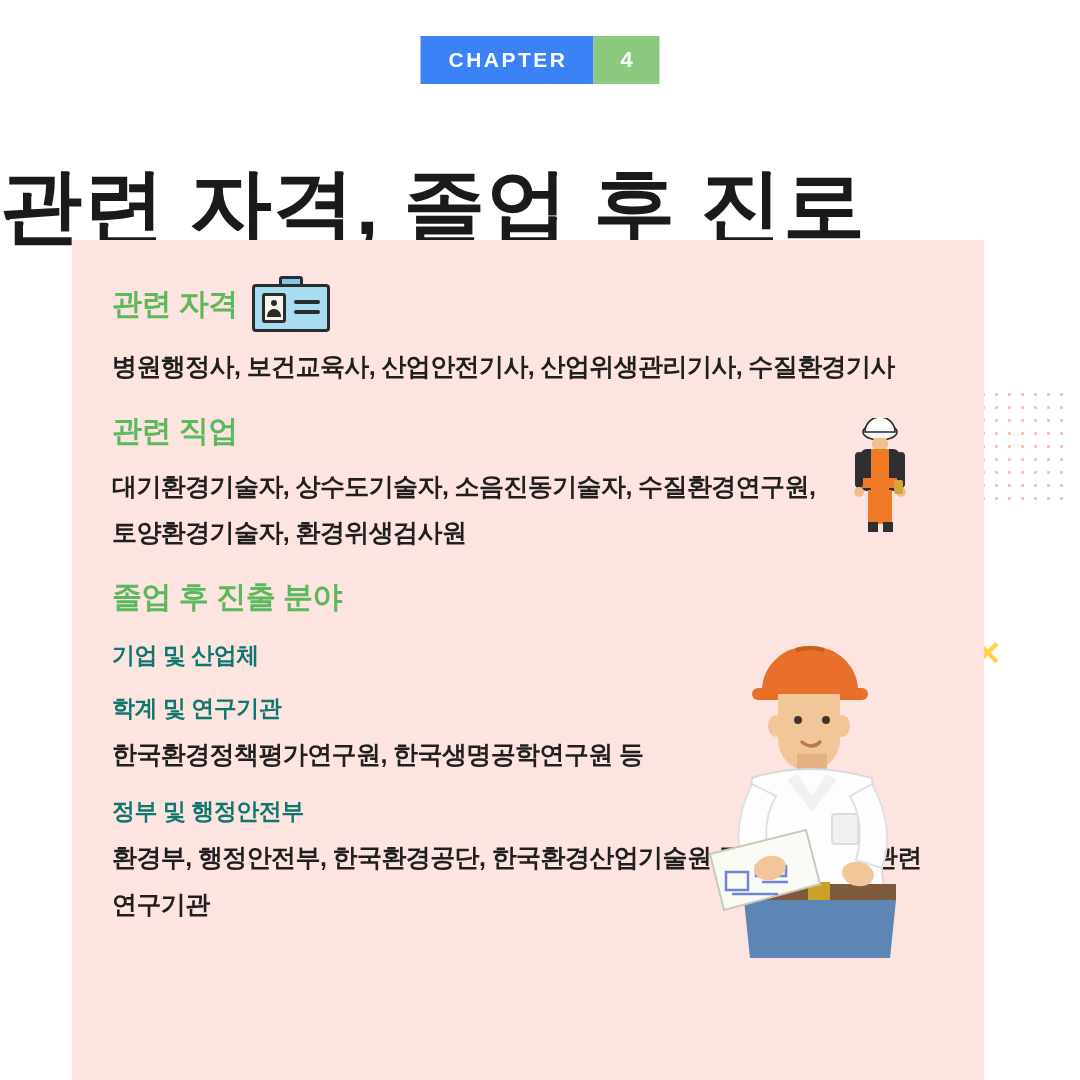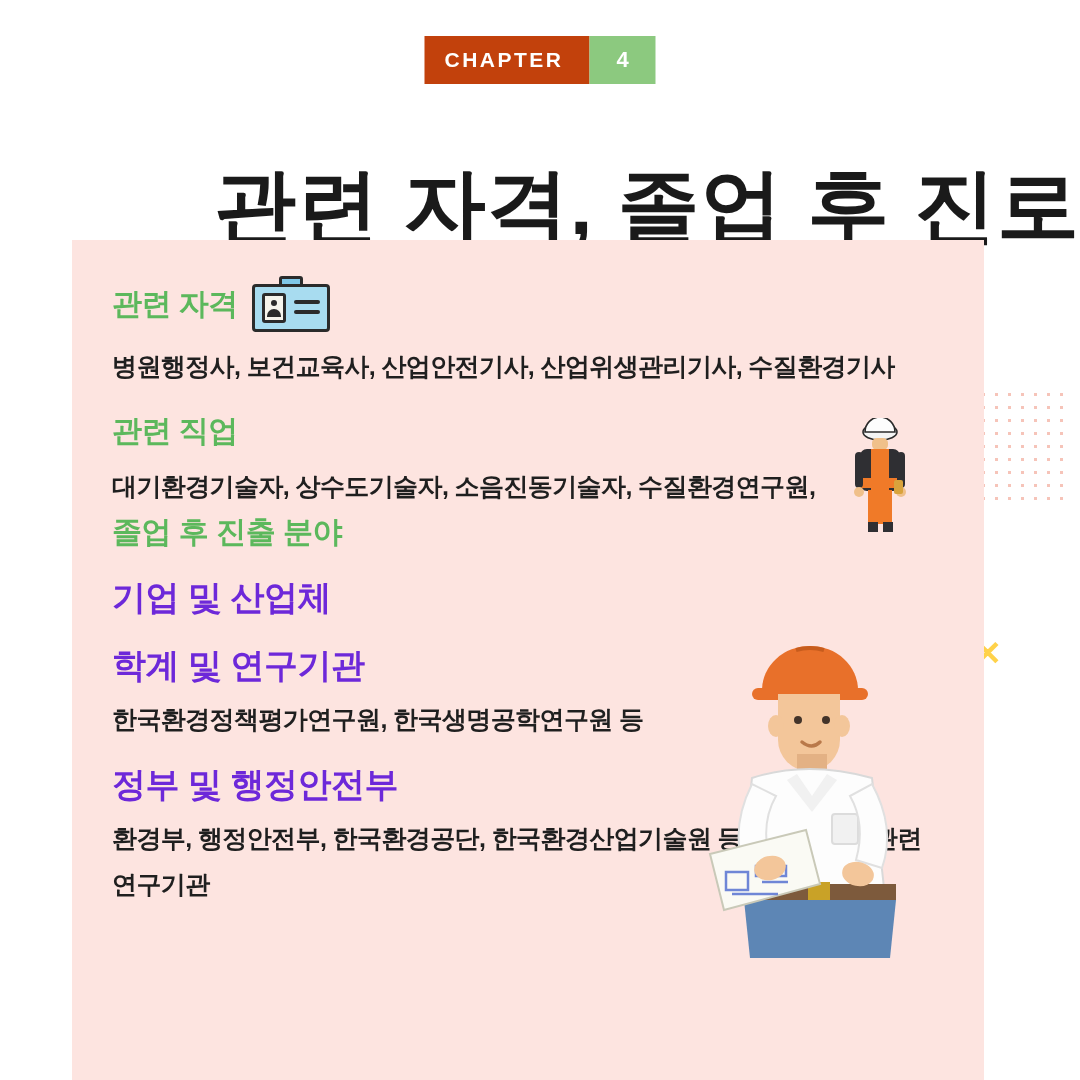--- a/index.html
+++ b/index.html
@@ -18,26 +18,26 @@
   
   .chapter-badge {
     position: absolute;
     top: 36px;
     left: 50%;
     transform: translateX(-50%);
     display: flex;
     align-items: stretch;
   }
   .chapter-word {
-    background: #c2410c;
+    background: #3b82f6;
     color: #ffffff;
     font-size: 21px;
     font-weight: bold;
     letter-spacing: 2.5px;
-    padding: 12px 26px 12px 20px;
+    padding: 12px 26px 12px 28px;
     display: flex;
     align-items: center;
     justify-content: center;
   }
   .chapter-num {
     background: #8cc97f;
     color: #ffffff;
     font-size: 22px;
     font-weight: bold;
     width: 66px;
@@ -45,21 +45,21 @@
     align-items: center;
     justify-content: center;
   }
 
   
   .page-title {
     position: absolute;
     top: 100px;
     left: 0;
     width: 1080px;
-    text-align: right;
+    text-align: left;
     font-size: 82px;
     font-weight: bold;
     color: #1a1a1a;
     letter-spacing: 1px;
     line-height: 1.25;
   }
 
   
   .dots {
     position: absolute;
@@ -101,22 +101,22 @@
     font-size: 30px;
     font-weight: bold;
     color: #5cb85c;
     margin: 0 0 14px 0;
     display: flex;
     align-items: center;
     gap: 14px;
     letter-spacing: -.5px;
   }
   .sec-head.sub {
-    color: #6d28d9;
-    font-size: 34px;
+    color: #0f766e;
+    font-size: 23px;
     margin-top: 22px;
     margin-bottom: 10px;
   }
   .body-line {
     font-size: 25px;
     font-weight: bold;
     color: #1f1f1f;
     line-height: 1.62;
     margin: 0 0 16px 0;
     letter-spacing: -.6px;
@@ -226,20 +226,21 @@
         <span class="l1"></span>
         <span class="l2"></span>
       </span>
     </div>
     <p class="body-line gap-lg">병원행정사, 보건교육사, 산업안전기사, 산업위생관리기사, 수질환경기사</p>
 
     <div class="sec-head">
       <span>관련 직업</span>
     </div>
     <p class="body-line tight">대기환경기술자, 상수도기술자, 소음진동기술자, 수질환경연구원,</p>
+    <p class="body-line gap-lg">토양환경기술자, 환경위생검사원</p>
 
     <div class="sec-head">
       <span>졸업 후 진출 분야</span>
     </div>
 
     <div class="sec-head sub">
       <span>기업 및 산업체</span>
     </div>
 
     <div class="sec-head sub">

